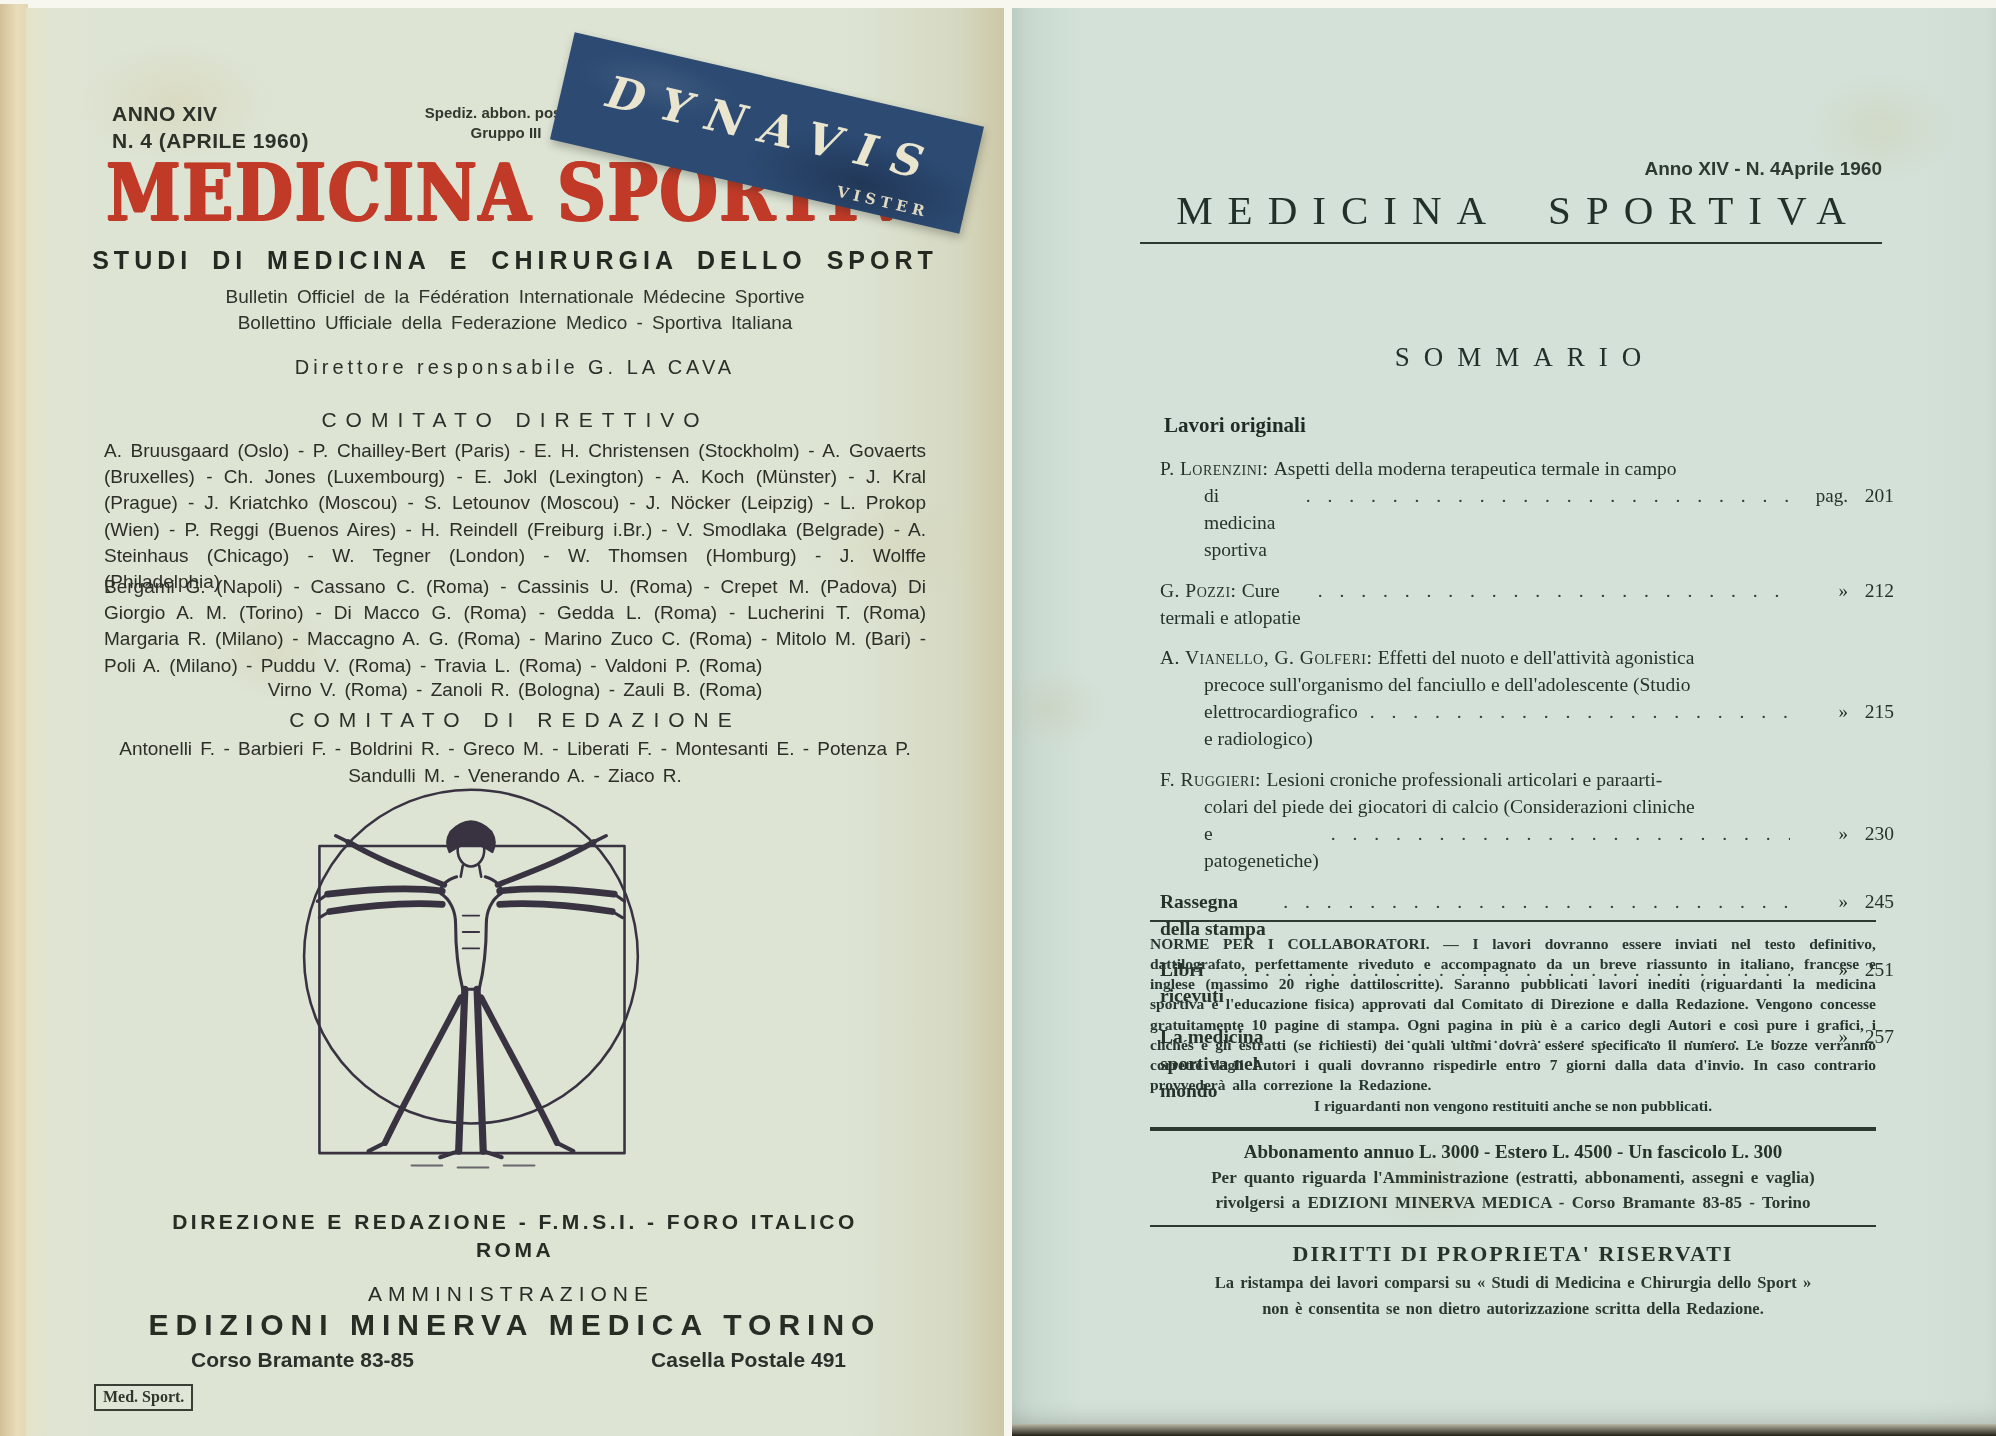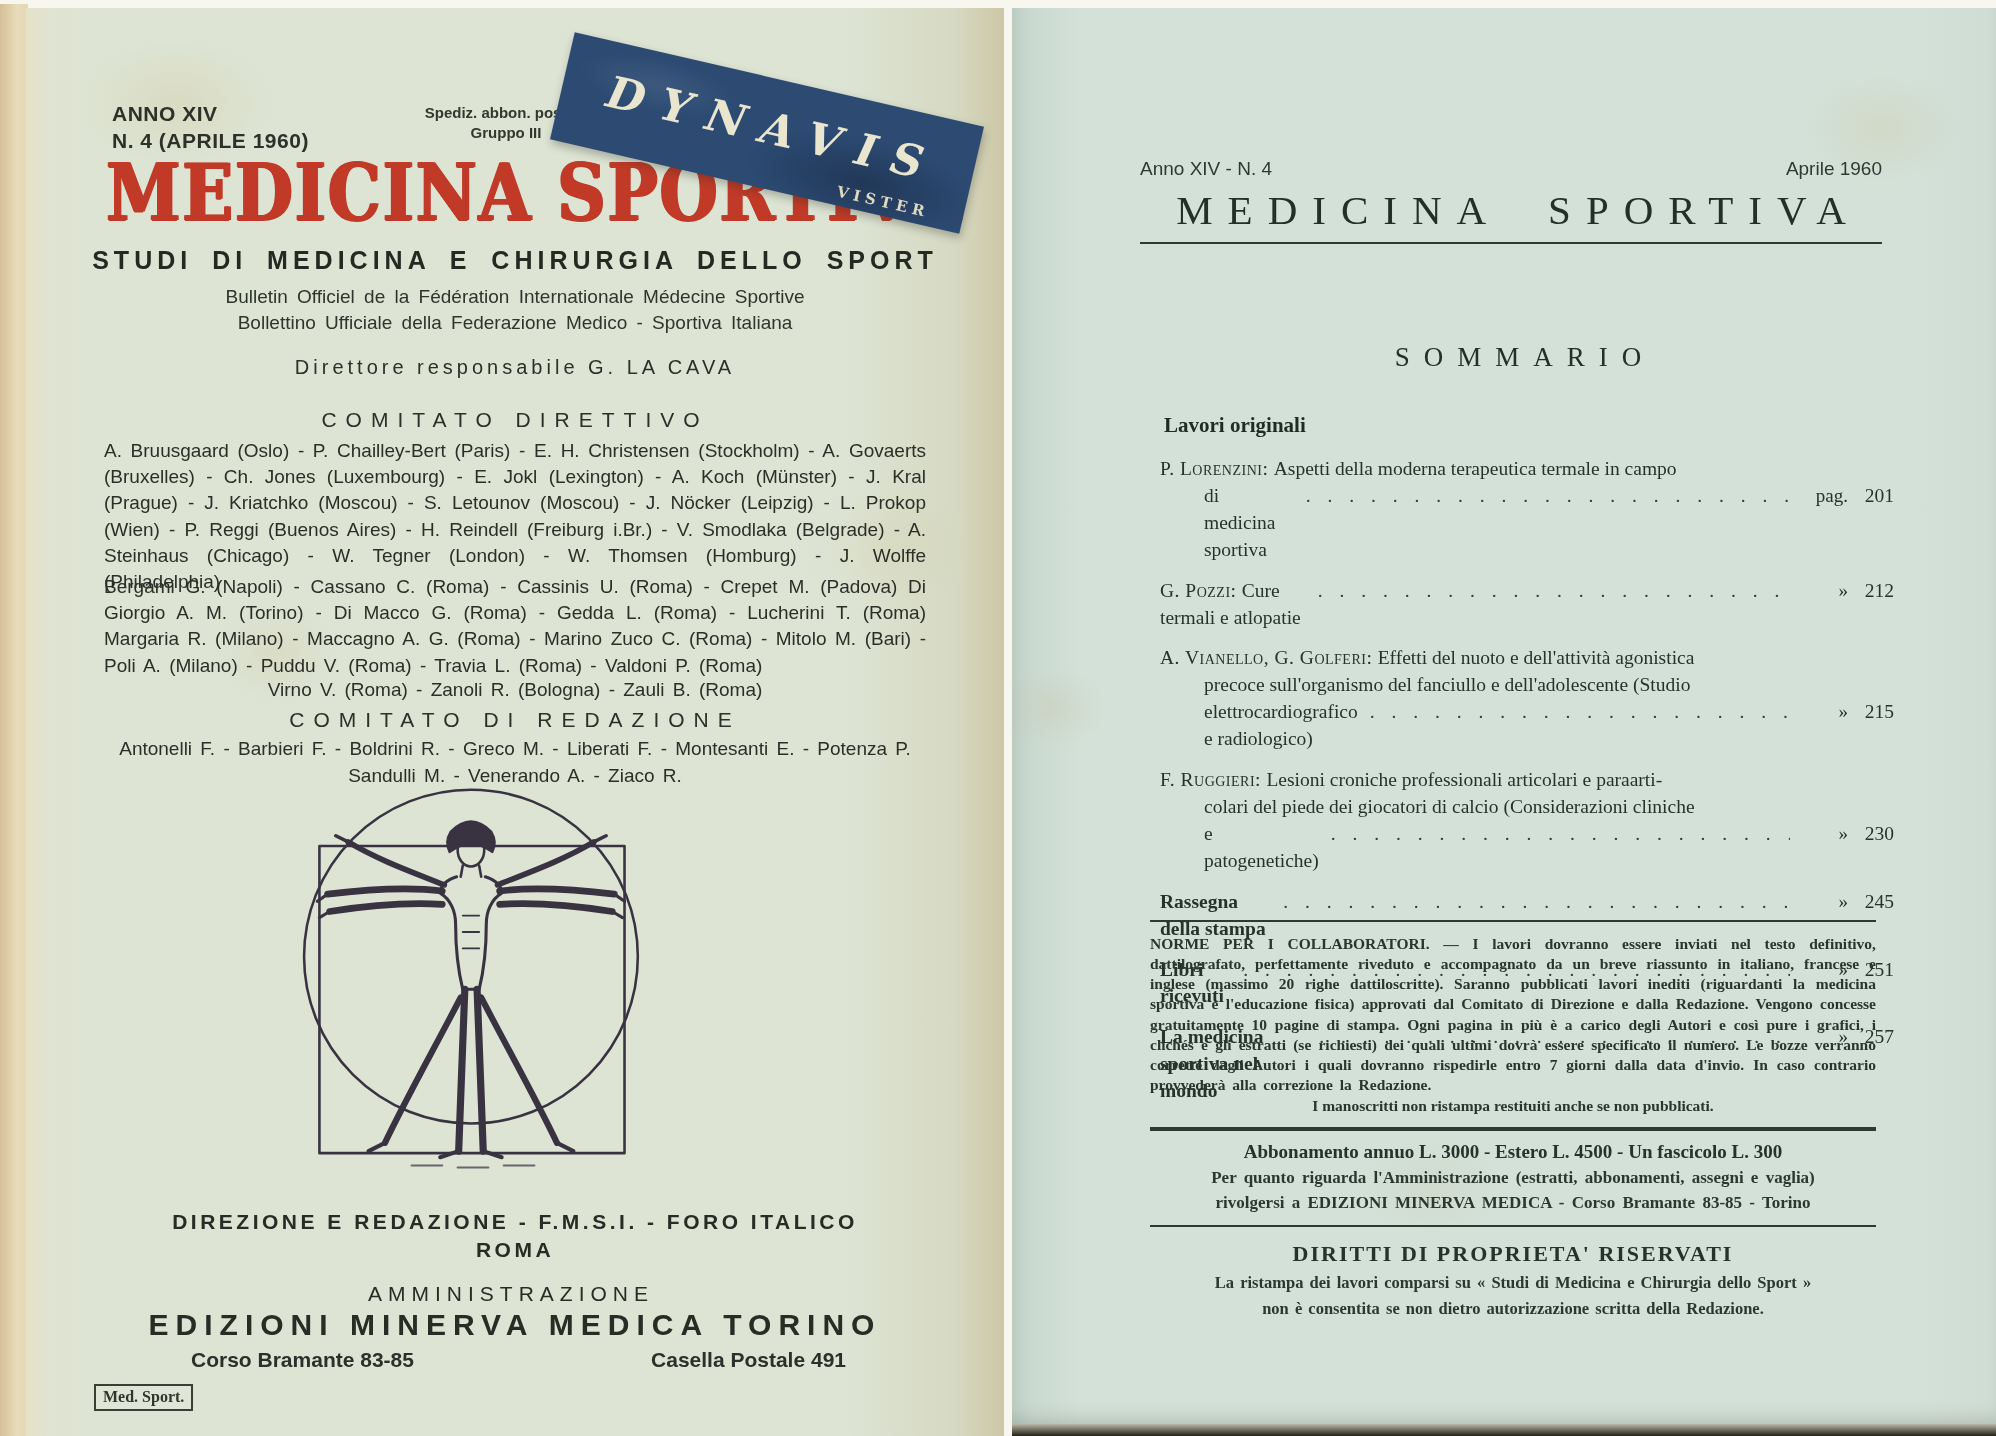--- a/index.html
+++ b/index.html
@@ -100,21 +100,21 @@
     background:
       radial-gradient(110px 80px at 870px 120px, rgba(200,180,120,.18), transparent 70%),
       radial-gradient(80px 60px at 40px 700px, rgba(190,170,115,.15), transparent 70%),
       radial-gradient(100px 70px at 420px 1180px, rgba(195,175,120,.12), transparent 70%),
       linear-gradient(90deg, #bfcfc6 0px, #cbdad1 22px, var(--toc-bg) 70px, var(--toc-bg) 900px, #cfddd4 984px),
       var(--toc-bg);
     box-shadow:inset 0 -14px 18px -10px rgba(80,85,70,.25);
     font-family:"Liberation Serif",serif;color:var(--serif-ink);
   }
   .rp-header{position:absolute;left:128px;top:150px;width:742px;}
-  .rp-issue-row{display:flex;justify-content:space-between;font-family:"Liberation Sans",sans-serif;font-size:19px;font-weight:normal;color:#2e3a31;}
+  .rp-issue-row{display:flex;justify-content:flex-end;font-family:"Liberation Sans",sans-serif;font-size:19px;font-weight:bold;color:#2e3a31;}
   .rp-masthead{
     margin-top:6px;text-align:center;font-family:"Liberation Serif",serif;
     font-size:41px;letter-spacing:15px;word-spacing:24px;color:#22302a;text-indent:15px;
   }
   .rp-rule{margin-top:8px;border-top:2px solid #2c3a31;}
   .toc-wrap{position:absolute;left:130px;top:334px;width:752px;}
   .sommario-title{text-align:center;font-size:27px;letter-spacing:14px;color:#22302a;text-indent:14px;}
   .section-label{margin:40px 0 18px 22px;font-size:21px;font-weight:bold;color:#1f2b24;}
   .toc-entries{margin-left:18px;}
   .toc-entry{margin-bottom:14px;font-size:19.5px;line-height:1.38;color:#25332b;}
@@ -315,21 +315,21 @@
       </div>
   </div>
 
   <div class="lower-wrap">
     <div class="hr1"></div>
     <div class="norme">
       <span>NORME PER I COLLABORATORI. </span>
       <span>— </span>
       <span>I lavori dovranno essere inviati nel testo definitivo, dattilografato, perfettamente riveduto e accompagnato da un breve riassunto in italiano, francese e inglese (massimo 20 righe dattiloscritte). Saranno pubblicati lavori inediti (riguardanti la medicina sportiva e l'educazione fisica) approvati dal Comitato di Direzione e dalla Redazione. Vengono concesse gratuitamente 10 pagine di stampa. Ogni pagina in più è a carico degli Autori e così pure i grafici, i clichés e gli estratti (se richiesti) dei quali ultimi dovrà essere specificato il numero. Le bozze verranno corrette dagli Autori i quali dovranno rispedirle entro 7 giorni dalla data d'invio. In caso contrario provvederà alla correzione la Redazione.</span>
     </div>
-    <div class="norme-last">I manoscritti non ristampa restituiti anche se non pubblicati.</div>
+    <div class="norme-last">I riguardanti non vengono restituiti anche se non pubblicati.</div>
 
     <div class="hr2"></div>
     <div class="sub-bold">Abbonamento annuo L. 3000 - Estero L. 4500 - Un fascicolo L. 300</div>
     <div class="sub-line">Per quanto riguarda l'Amministrazione (estratti, abbonamenti, assegni e vaglia)</div>
     <div class="sub-line">rivolgersi a EDIZIONI MINERVA MEDICA - Corso Bramante 83-85 - Torino</div>
 
     <div class="hr3"></div>
     <div class="rights-heading">DIRITTI DI PROPRIETA' RISERVATI</div>
     <div class="rights-line">La ristampa dei lavori comparsi su « Studi di Medicina e Chirurgia dello Sport »</div>
     <div class="rights-line">non è consentita se non dietro autorizzazione scritta della Redazione.</div>

